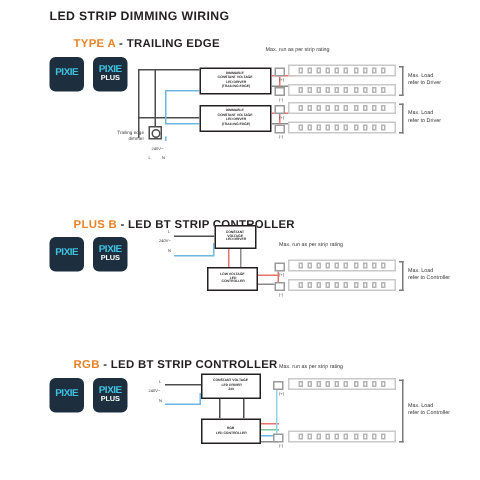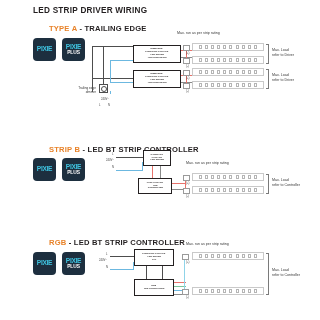--- a/index.html
+++ b/index.html
@@ -101,21 +101,21 @@
 
   
   .brace{
     position:absolute; border:1px solid #7a7a7a;
     border-left:none; width:3px;
   }
 </style>
 </head>
 <body>
 
-<div class="page-title">LED STRIP DRIVER WIRING</div>
+<div class="page-title">LED STRIP DIMMING WIRING</div>
 
 <div class="sec-head" style="top:24px;">
   <span class="tag">TYPE A</span><span> - </span><span>TRAILING EDGE</span>
 </div>
 
 <div class="badges" style="left:33px; top:38px;">
   <div class="badge">
     <span class="b1">PIXIE</span>
   </div>
   <div class="badge">
@@ -229,21 +229,21 @@
 <div class="note" style="left:272px; top:48px;">
   <span>Max. Load</span><br>
   <span>refer to Driver</span>
 </div>
 <div class="note" style="left:272px; top:73px;">
   <span>Max. Load</span><br>
   <span>refer to Driver</span>
 </div>
 
 <div class="sec-head" style="top:145px;">
-  <span class="tag">STRIP B</span><span> - </span><span>LED BT STRIP CONTROLLER</span>
+  <span class="tag">PLUS B</span><span> - </span><span>LED BT STRIP CONTROLLER</span>
 </div>
 
 <div class="badges" style="left:33px; top:158px;">
   <div class="badge">
     <span class="b1">PIXIE</span>
   </div>
   <div class="badge">
     <span class="b1">PIXIE</span>
     <span class="b2">PLUS</span>
   </div>

